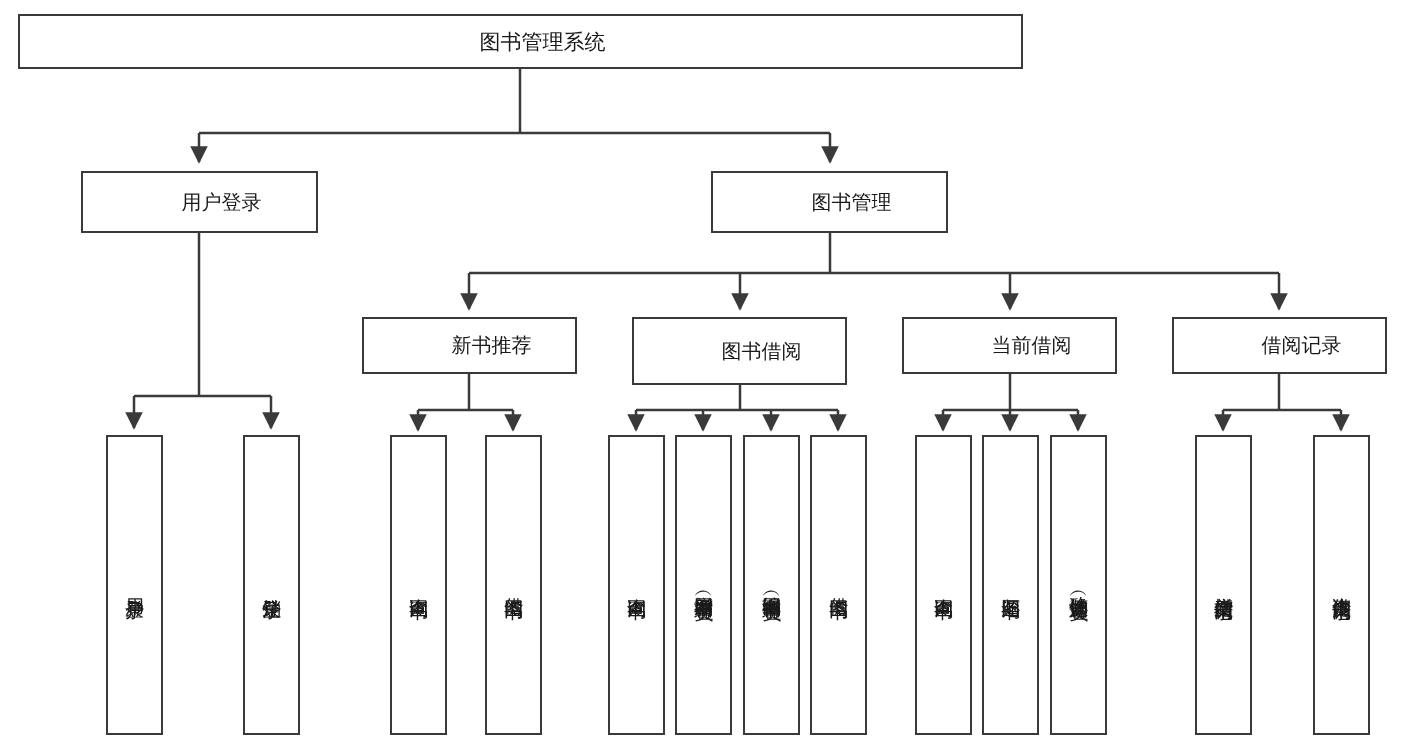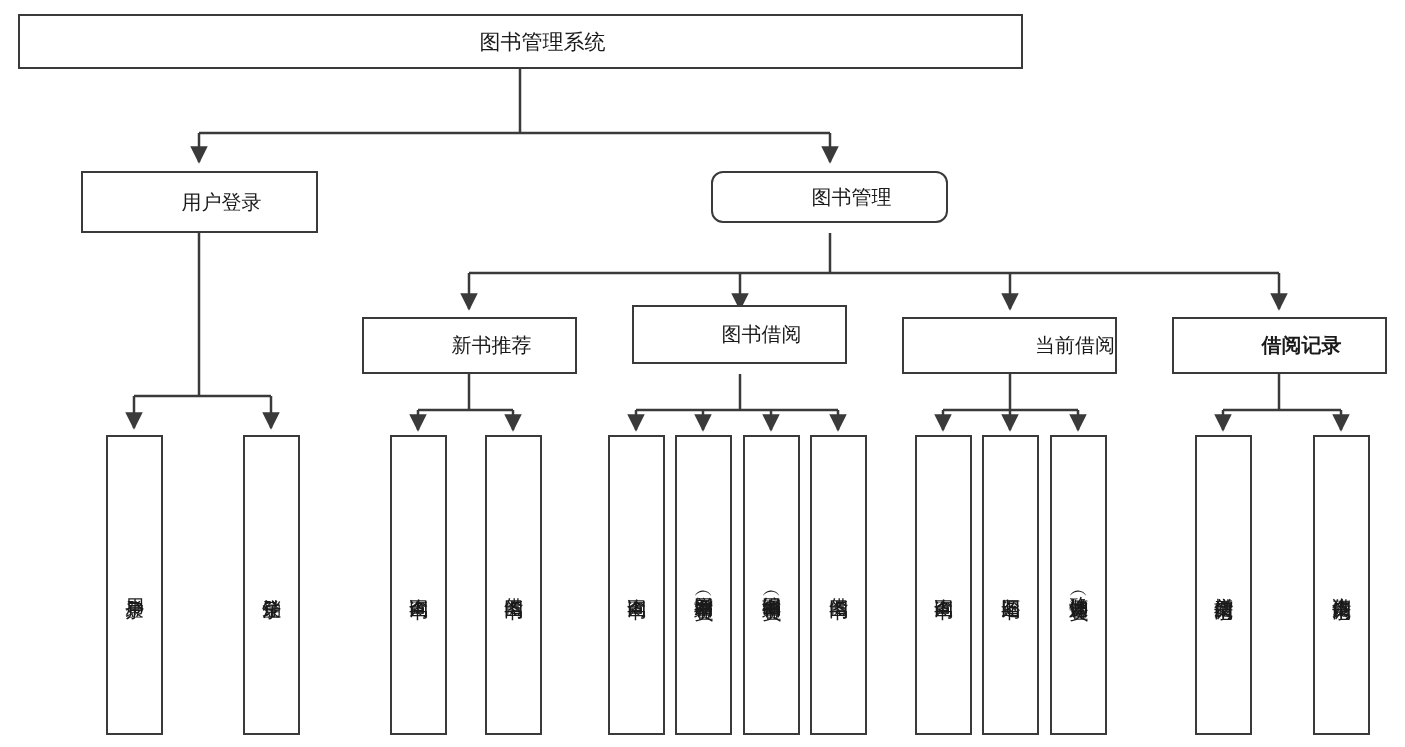--- a/index.html
+++ b/index.html
@@ -120,34 +120,34 @@
     </g>
   </svg>
 
   <div class="node root" style="left:18px; top:14px; width:1005px; height:55px;">
     <span>图书管理系统</span>
   </div>
 
   <div class="node lvl2" style="left:81px; top:171px; width:237px; height:62px;">
     <span>用户登录</span>
   </div>
-  <div class="node lvl2" style="left:711px; top:171px; width:237px; height:52px;border-radius:12px;">
+  <div class="node lvl2" style="left:711px; top:171px; width:237px; height:62px;">
     <span>图书管理</span>
   </div>
 
   <div class="node lvl3" style="left:362px; top:317px; width:215px; height:57px;text-align:center;">
     <span>新书推荐</span>
   </div>
-  <div class="node lvl3" style="left:632px; top:305px; width:215px; height:59px;text-align:right;">
+  <div class="node lvl3" style="left:632px; top:317px; width:215px; height:68px;text-align:right;">
     <span>图书借阅</span>
   </div>
-  <div class="node lvl3" style="left:902px; top:317px; width:215px; height:57px;justify-content:flex-end;">
+  <div class="node lvl3" style="left:902px; top:317px; width:215px; height:57px;">
     <span>当前借阅</span>
   </div>
-  <div class="node lvl3" style="left:1172px; top:317px; width:215px; height:57px;font-weight:bold;">
+  <div class="node lvl3" style="left:1172px; top:317px; width:215px; height:57px;">
     <span>借阅记录</span>
   </div>
 
   <div class="node leaf" style="left:106px; top:435px; width:57px; height:300px;">
     <span class="vtext">用户登录</span>
   </div>
   <div class="node leaf" style="left:243px; top:435px; width:57px; height:300px;">
     <span class="vtext">注销登录</span>
   </div>
 

